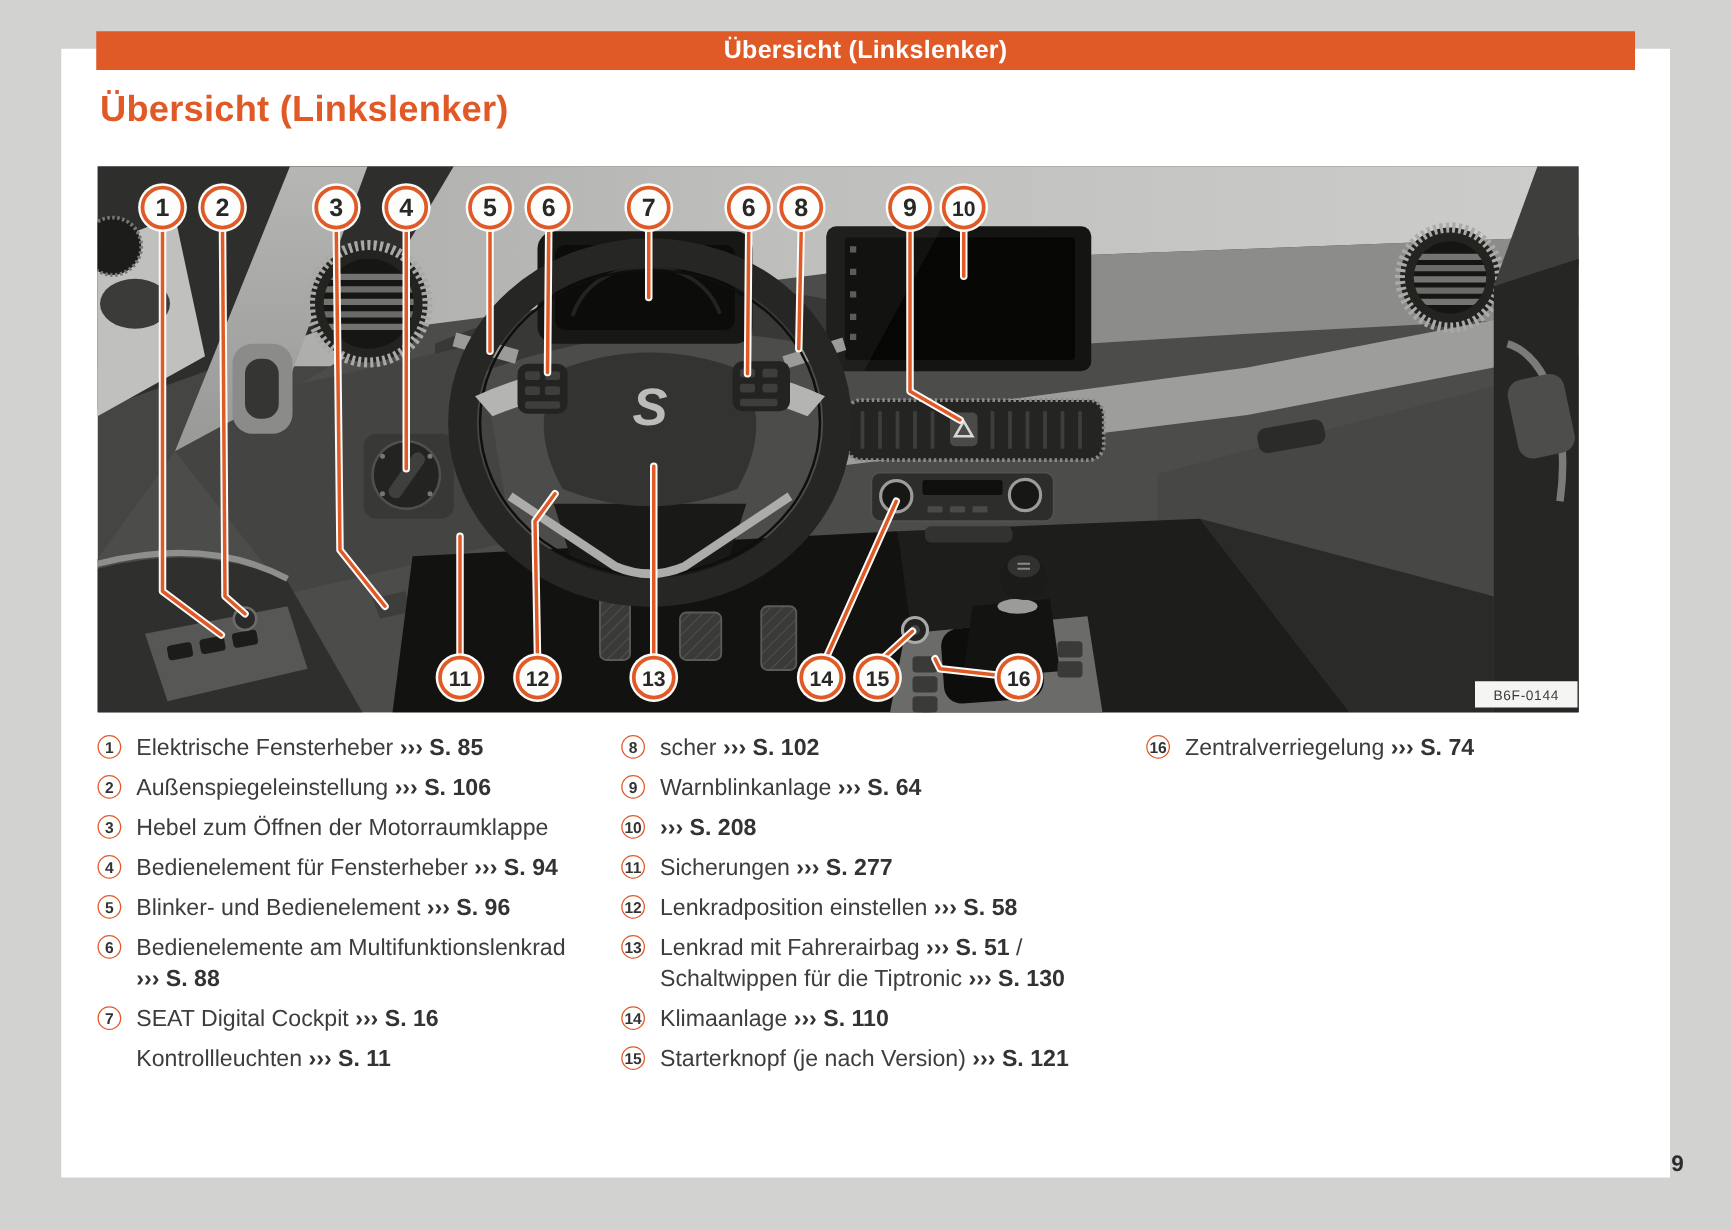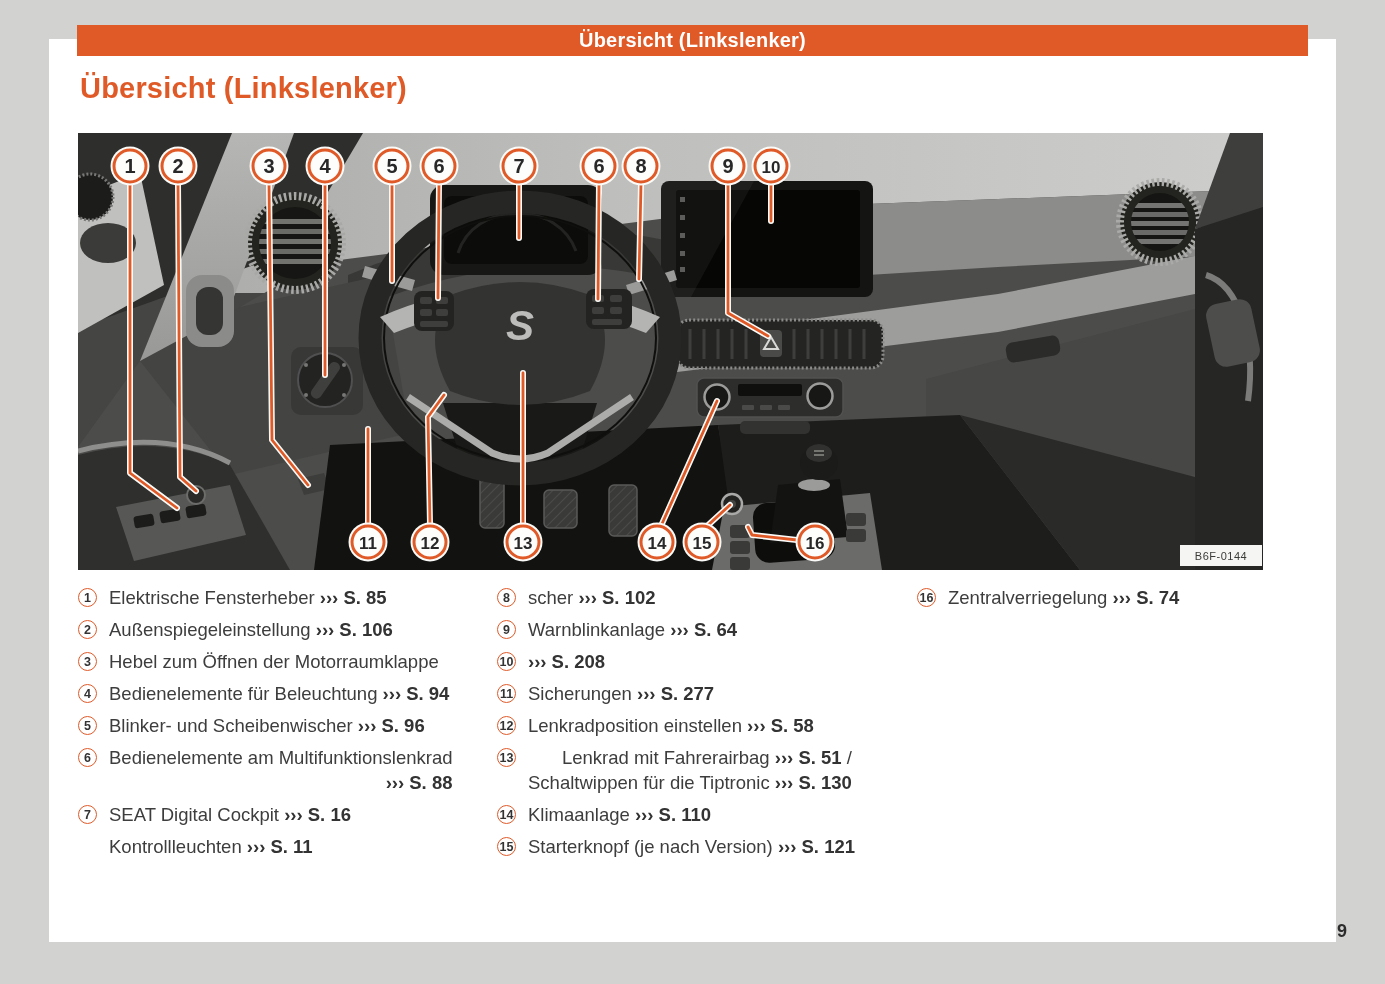--- a/index.html
+++ b/index.html
@@ -34,21 +34,21 @@
   #legend-col-2{left:497px;width:425px;}
   #legend-col-3{left:917px;width:400px;}
   .legend-item{display:flex;gap:12px;margin-bottom:7px;}
   .legend-num{
     flex:0 0 auto;width:19px;height:19px;box-sizing:border-box;margin-top:3px;
     border:1.7px solid #e05a28;border-radius:50%;background:#fff;
     display:flex;align-items:center;justify-content:center;
     font-size:12.5px;font-weight:700;color:#333333;
   }
   .legend-num.empty{border-color:transparent;}
-  .legend-text{font-size:18.5px;line-height:25px;color:#3d3d3d;text-align:right;}
+  .legend-text{font-size:18.5px;line-height:25px;color:#3d3d3d;}
   .legend-line{white-space:nowrap;}
   .ref{font-weight:700;color:#333333;}
   .page-num{position:absolute;left:1337px;top:921px;font-size:18px;font-weight:700;color:#2c2c2c;}
 </style>
 </head>
 <body>
 
 <div class="page"></div>
 
 <div class="header-bar">
@@ -409,27 +409,27 @@
     </div>
     <div class="legend-item">
       <span class="legend-num">3</span>
       <div class="legend-text">
         <div class="legend-line"><span>Hebel zum Öffnen der Motorraumklappe</span></div>
       </div>
     </div>
     <div class="legend-item">
       <span class="legend-num">4</span>
       <div class="legend-text">
-        <div class="legend-line"><span>Bedienelemente für Beleuchtung </span><span class="ref">››› S. 94</span></div>
+        <div class="legend-line"><span>Bedienelement für Fensterheber </span><span class="ref">››› S. 94</span></div>
       </div>
     </div>
     <div class="legend-item">
       <span class="legend-num">5</span>
       <div class="legend-text">
-        <div class="legend-line"><span>Blinker- und Scheibenwischer </span><span class="ref">››› S. 96</span></div>
+        <div class="legend-line"><span>Blinker- und Bedienelement </span><span class="ref">››› S. 96</span></div>
       </div>
     </div>
     <div class="legend-item">
       <span class="legend-num">6</span>
       <div class="legend-text">
         <div class="legend-line"><span>Bedienelemente am Multifunktionslenkrad</span></div>
         <div class="legend-line"><span class="ref">››› S. 88</span></div>
       </div>
     </div>
     <div class="legend-item">

